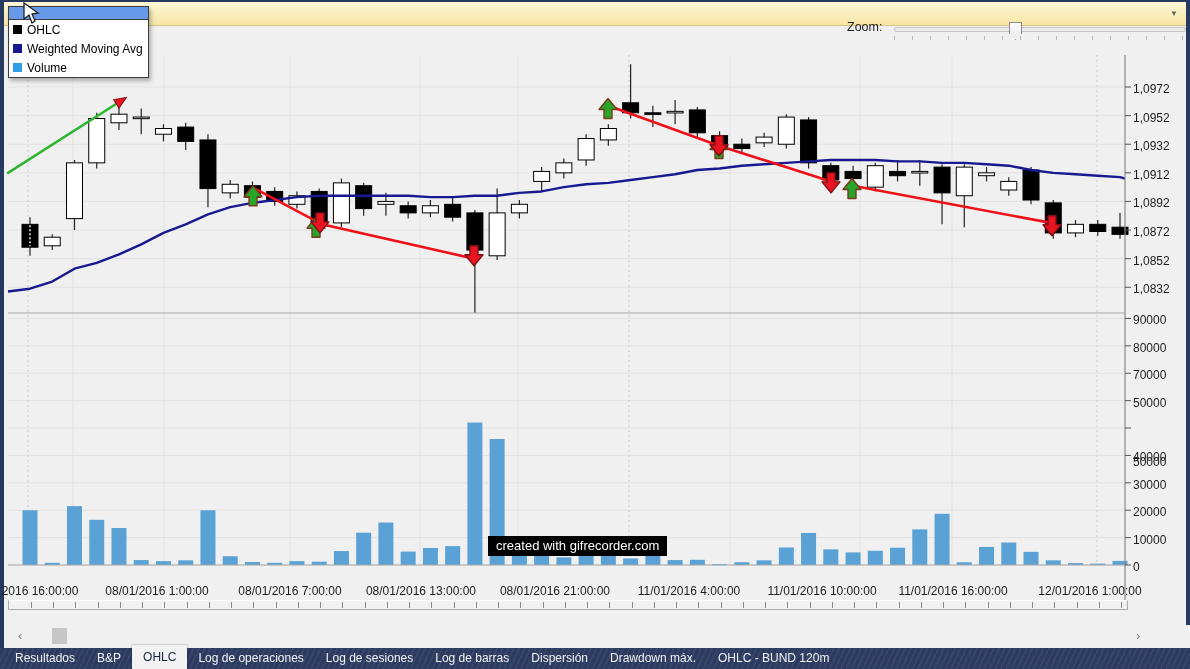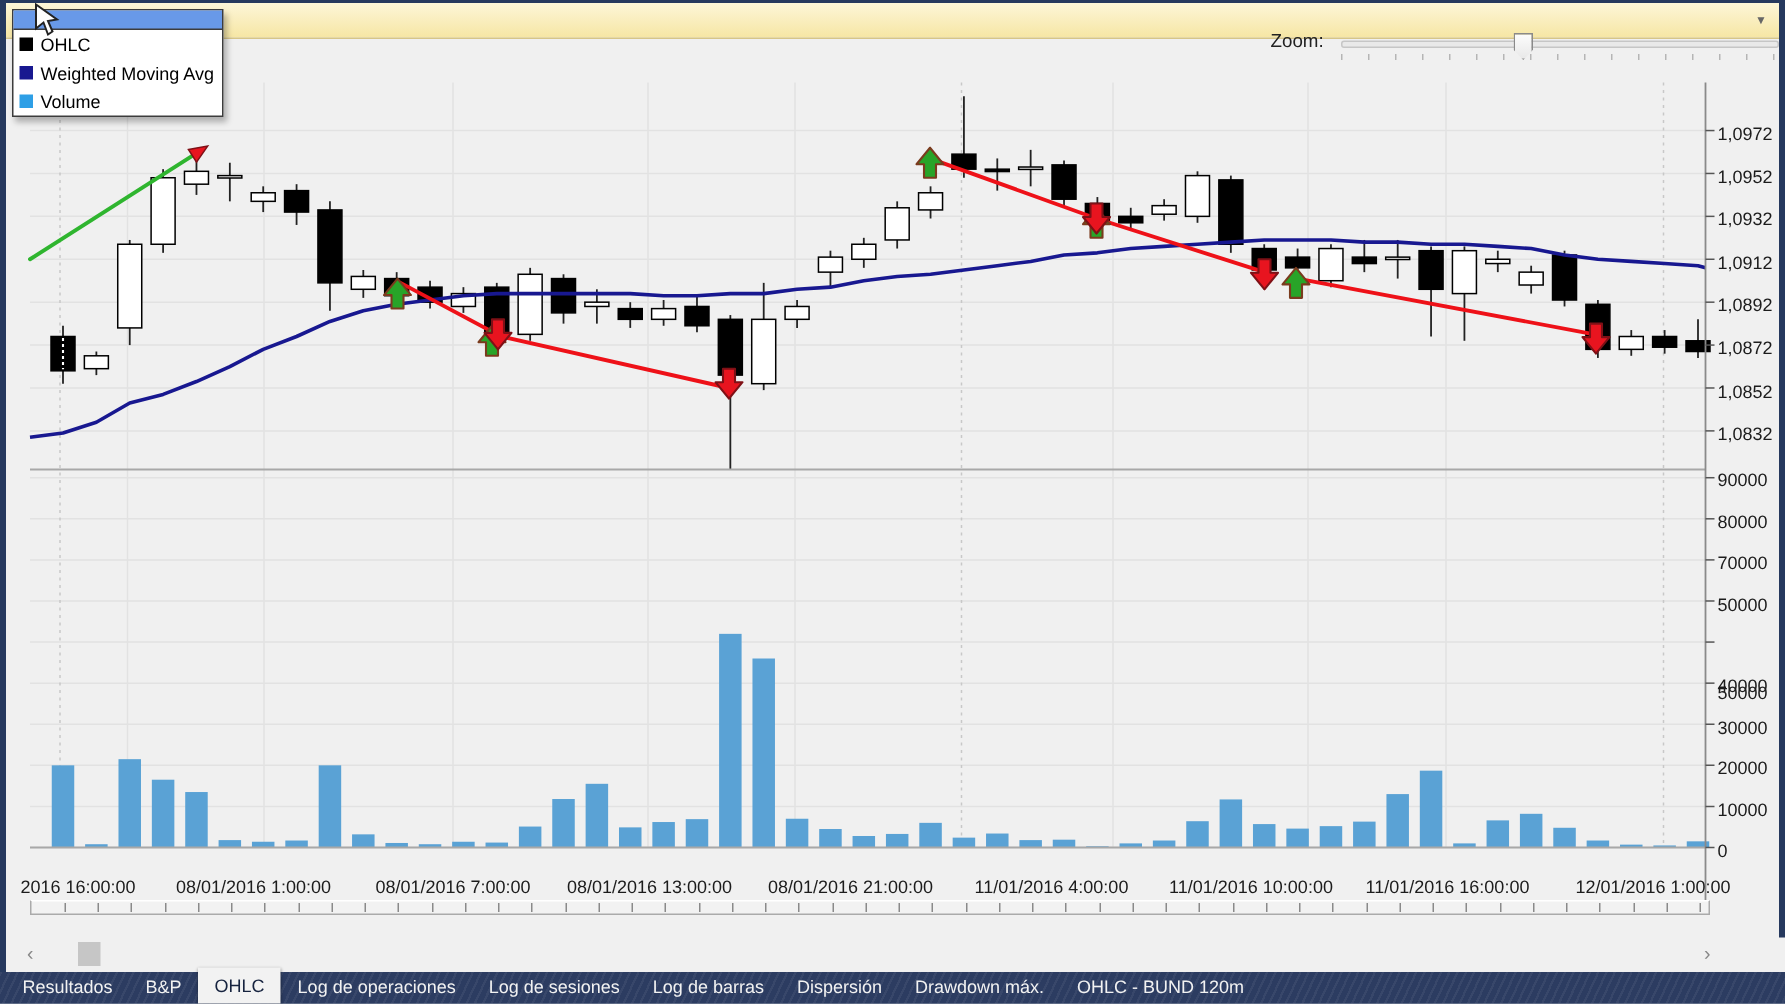--- a/index.html
+++ b/index.html
@@ -19,21 +19,21 @@
   #zoomctl{position:absolute;left:840px;top:16px;width:342px;height:28px;}
   #zoomctl .zlabel{position:absolute;left:3px;top:2px;font-size:12.5px;color:#222;}
   #zoomctl .ztrack{position:absolute;left:50px;top:9px;width:290px;height:3px;
         background:#e9e9e9;border:1px solid #c6c6c6;border-radius:2px;cursor:pointer;}
   #zoomctl .zthumb{position:absolute;left:114px;top:-6px;width:11px;height:16px;
         background:linear-gradient(#fcfcfc,#e8e8e8);border:1px solid #8a8a8a;
         clip-path:polygon(0 0,100% 0,100% 62%,50% 100%,0 62%);cursor:grab;}
   #zoomctl .zticks{position:absolute;left:50px;top:18px;width:292px;height:6px;}
   #zoomctl .zticks i{position:absolute;top:0;width:1px;height:4px;background:#b5b5b5;}
   
-  #chartwrap{position:absolute;left:12px;top:23px;width:1091px;height:623px;}
+  #chartwrap{position:absolute;left:0;top:23px;width:1091px;height:623px;}
   #chartsvg{position:absolute;left:-4px;top:-25px;}  
   .axlabel{position:absolute;font-size:12px;color:#1c1c1c;white-space:nowrap;}
   .datelabel{position:absolute;font-size:12px;color:#1c1c1c;white-space:nowrap;
              width:140px;text-align:center;}
   
   #ruler{position:absolute;left:4px;top:575px;width:1118px;height:8px;background:#f2f2f2;
          border:1px solid #aaa;border-top-color:#fff;}
   #ruler i{position:absolute;top:1px;width:1px;height:6px;background:#8a8a8a;}
   
   #legend{position:absolute;left:4px;top:4px;width:139px;background:#fff;
@@ -405,20 +405,21 @@
           <i style="left: 934.041px;"></i>
           <i style="left: 956.286px;"></i>
           <i style="left: 978.531px;"></i>
           <i style="left: 1000.78px;"></i>
           <i style="left: 1023.02px;"></i>
           <i style="left: 1045.27px;"></i>
           <i style="left: 1067.51px;"></i>
           <i style="left: 1089.76px;"></i>
           <i style="left: 1112px;"></i>
         </div>
+      <div id="watermark">created with gifrecorder.com</div>
     </div>
 
     <div id="legend">
       <div class="lghead"></div>
       <div id="lgitems">
           <div class="lgitem">
             <span class="sw" style="background: rgb(0, 0, 0);"></span>
             <span class="lgtxt">OHLC</span>
           </div>
           <div class="lgitem">

